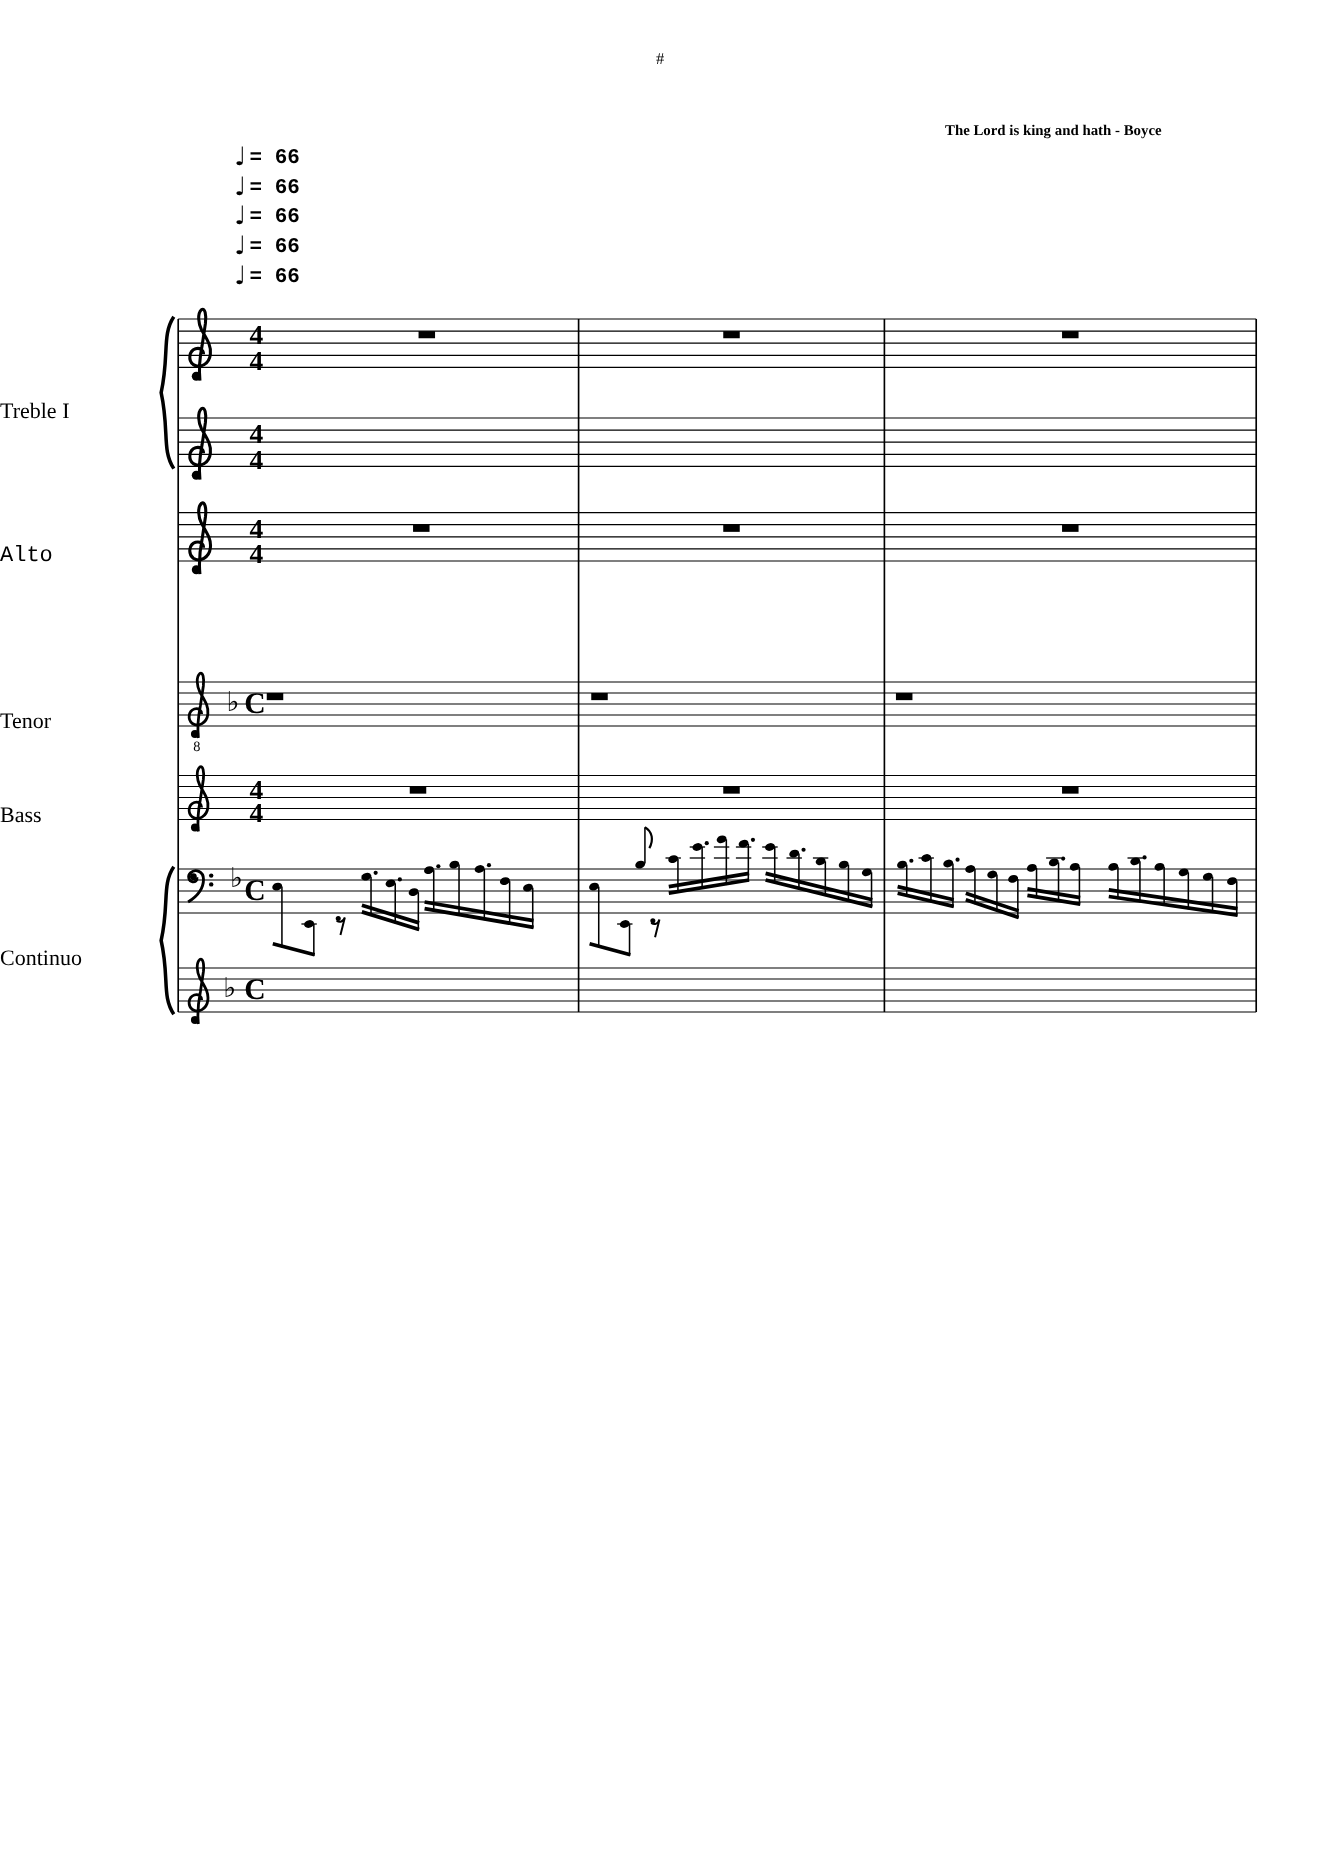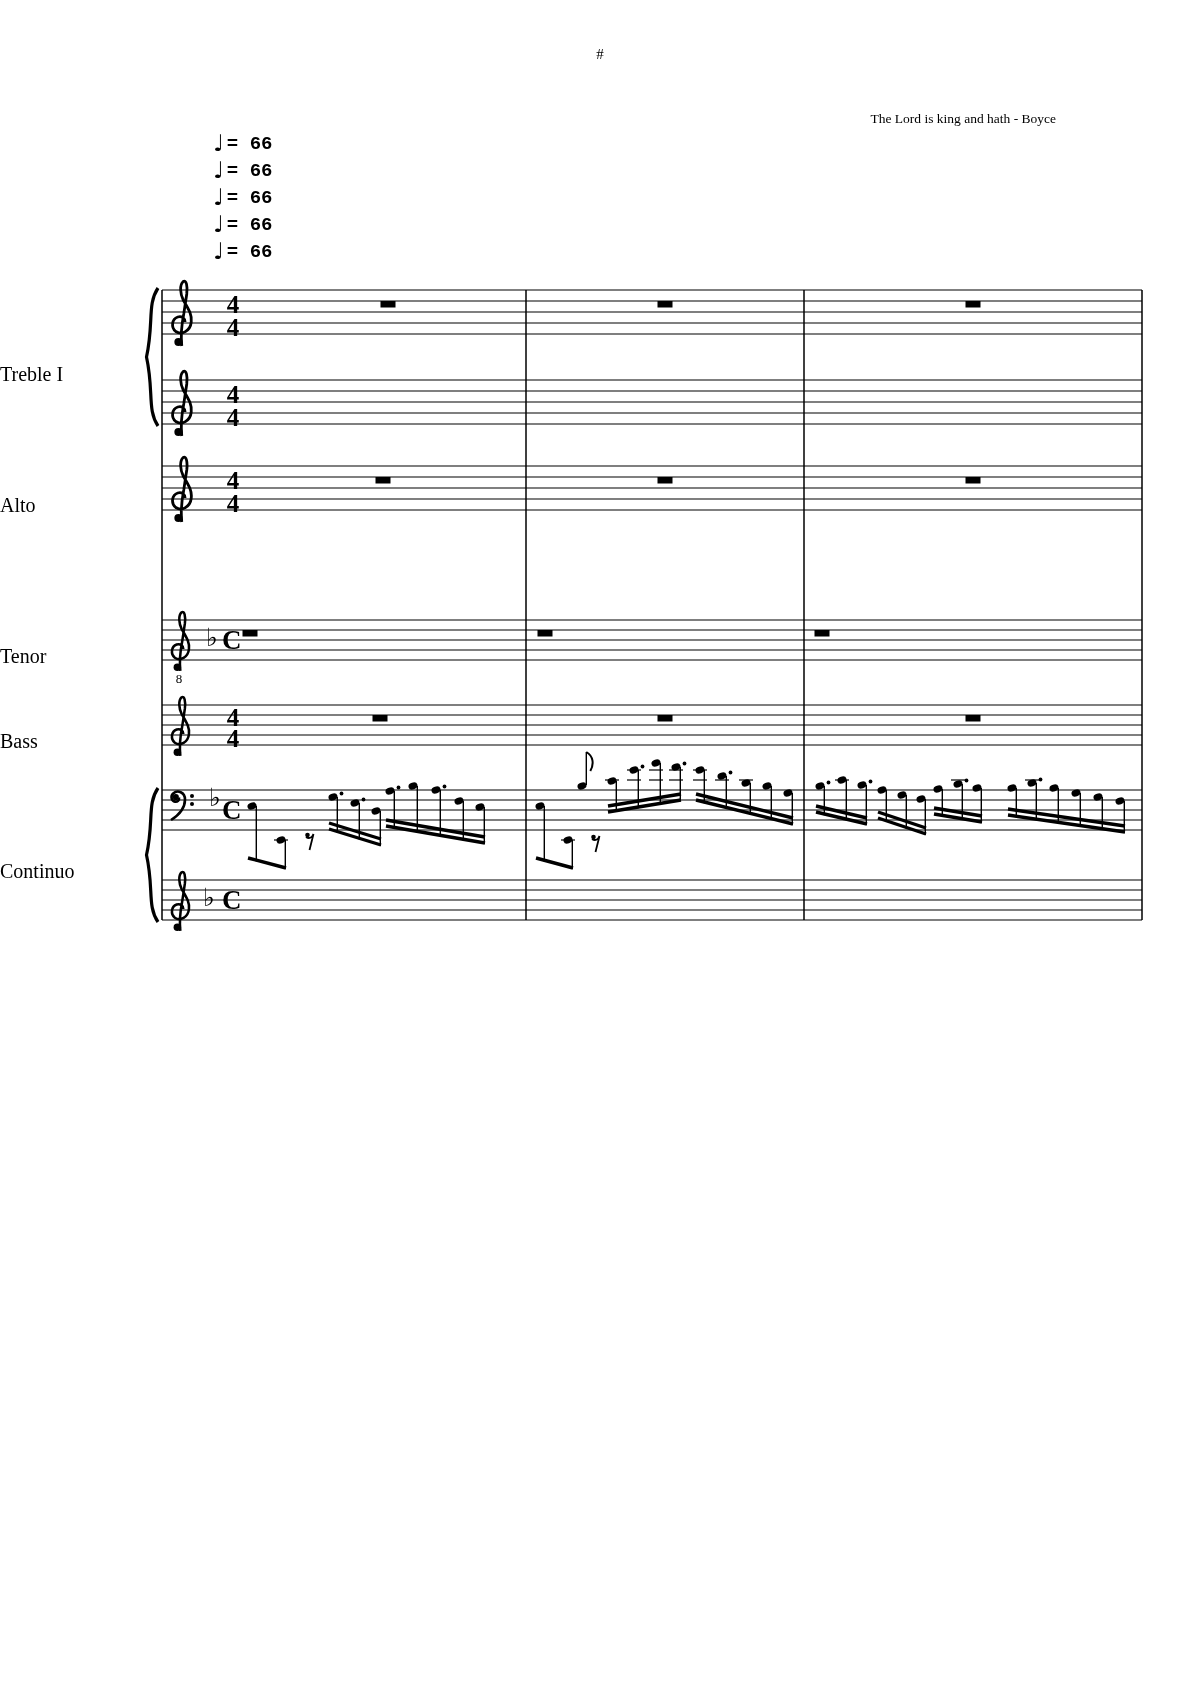--- a/index.html
+++ b/index.html
@@ -1,25 +1,25 @@
 <!DOCTYPE html>
 <html><head>
 <meta charset="utf-8">
 <style>
   html,body{margin:0;padding:0;background:#888;}
   .page{position:relative;width:1200px;height:1697px;background:#ffffff;margin:0 auto;
         font-family:"Liberation Serif","DejaVu Serif",serif;color:#000;overflow:hidden;}
   .hdr-mark{position:absolute;left:0;top:46px;width:1200px;text-align:center;font-size:15px;}
-  .running-title{position:absolute;left:656px;top:111px;width:400px;text-align:right;font-size:13.5px;}
+  .running-title{position:absolute;left:656px;top:111px;width:400px;text-align:right;font-size:13.5px;font-weight:bold;}
   .tempo-list{position:absolute;left:213px;top:130px;}
   .tempo-row{height:27px;line-height:27px;font-weight:bold;white-space:nowrap;}
   .tempo-note{font-family:"DejaVu Sans",sans-serif;font-size:23px;vertical-align:-2px;}
   .tempo-val{font-size:19px;margin-left:3px;font-family:Liberation Mono, monospace;}
   .part-label{position:absolute;left:0;width:134px;text-align:left;font-size:20px;margin-top:18px;}
-  .pl-0{top:345px;} .pl-1{top:476px;} .pl-2{top:627px;} .pl-3{top:712px;} .pl-4{top:842px;}
+  .pl-0{top:345px;} .pl-1{top:476px;font-family:Liberation Mono, monospace;} .pl-2{top:627px;} .pl-3{top:712px;} .pl-4{top:842px;}
   .title-block{position:absolute;left:232px;top:508px;}
   .tb-small{font-size:17.5px;line-height:20px;}
   .tb-title{font-size:30px;margin-top:4px;}
   svg.score{position:absolute;left:0;top:0;}
 </style>
 </head>
 <body>
 
 <div class="page">
 

